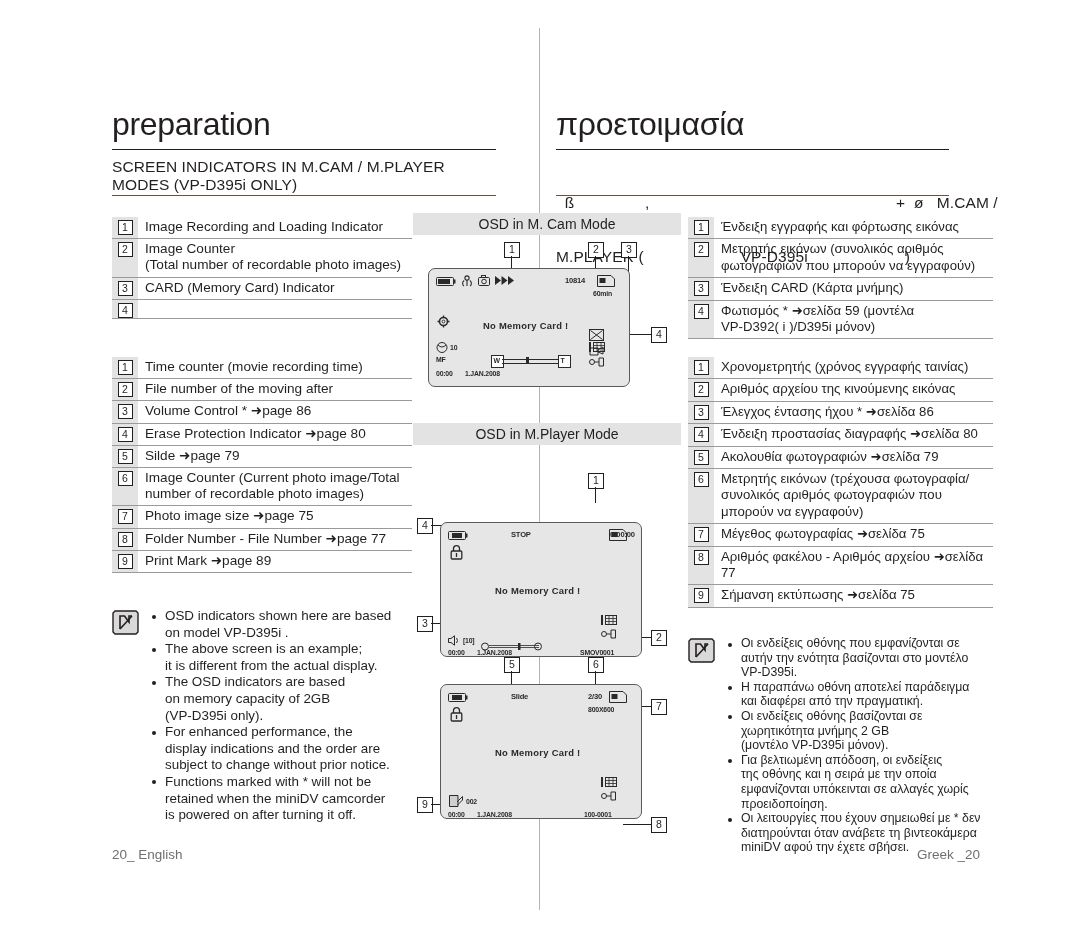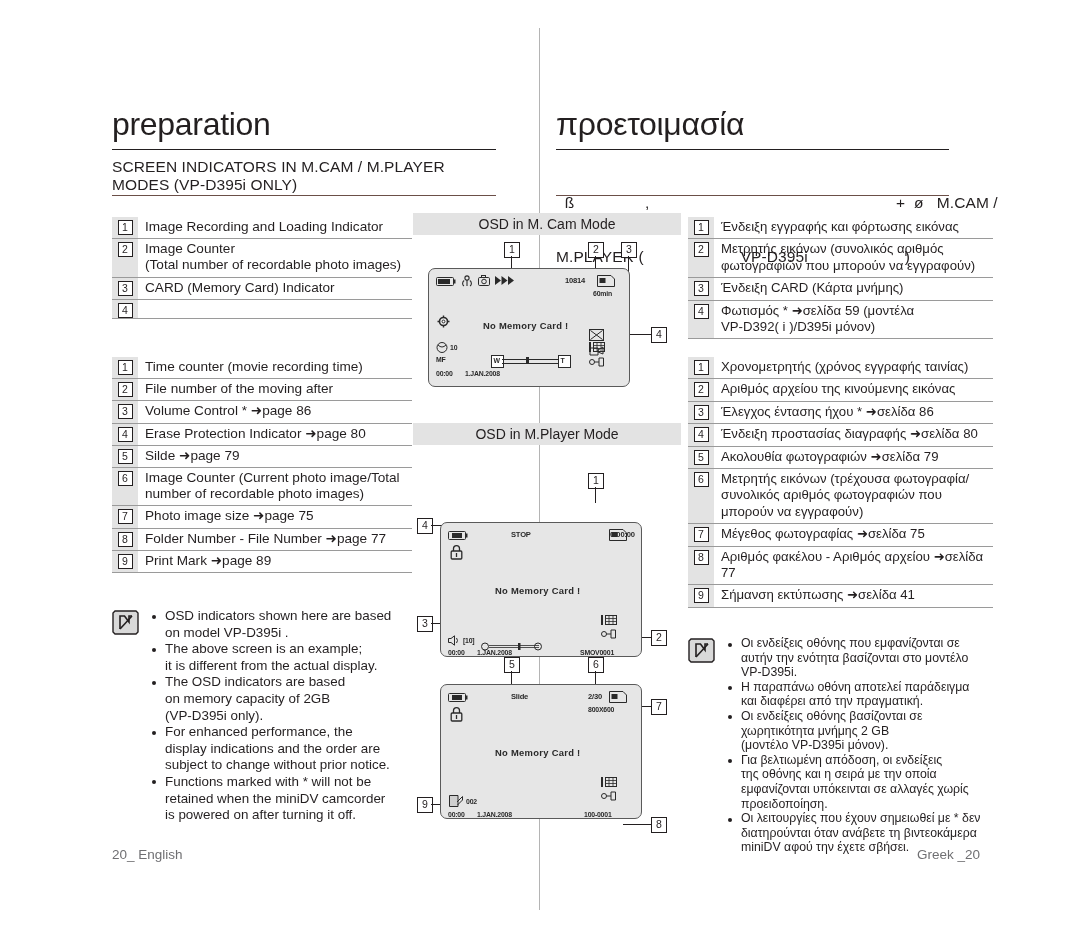--- a/index.html
+++ b/index.html
@@ -333,21 +333,21 @@
       <div class="row">
         <div class="numcell">
           <span class="numbox">8</span>
         </div>
         <div class="txtcell gr" style="white-space: pre-line;">Αριθμός φακέλου - Αριθμός αρχείου ➜σελίδα 77</div>
       </div>
       <div class="row last">
         <div class="numcell">
           <span class="numbox">9</span>
         </div>
-        <div class="txtcell gr" style="white-space: pre-line;">Σήμανση εκτύπωσης ➜σελίδα  41</div>
+        <div class="txtcell gr" style="white-space: pre-line;">Σήμανση εκτύπωσης ➜σελίδα  75</div>
       </div>
     </div>
 
   <div class="note" style="left:688px;top:636px;width:310px;">
     <div class="noteicon">
       <svg width="27" height="25" viewBox="0 0 27 25">
         <path d="M3 1 L24 1 L26 3 L26 22 L24 24 L3 24 L1 22 L1 3 Z" fill="#d9d9d9" stroke="#231f20" stroke-width="1.4"></path>
         <path d="M8 19 L8 6 L12.5 6 L17 12 L17 6 L20 6" fill="none" stroke="#231f20" stroke-width="1.6"></path>
         <path d="M8 19 L20 6" fill="none" stroke="#231f20" stroke-width="1.6"></path>
       </svg>

